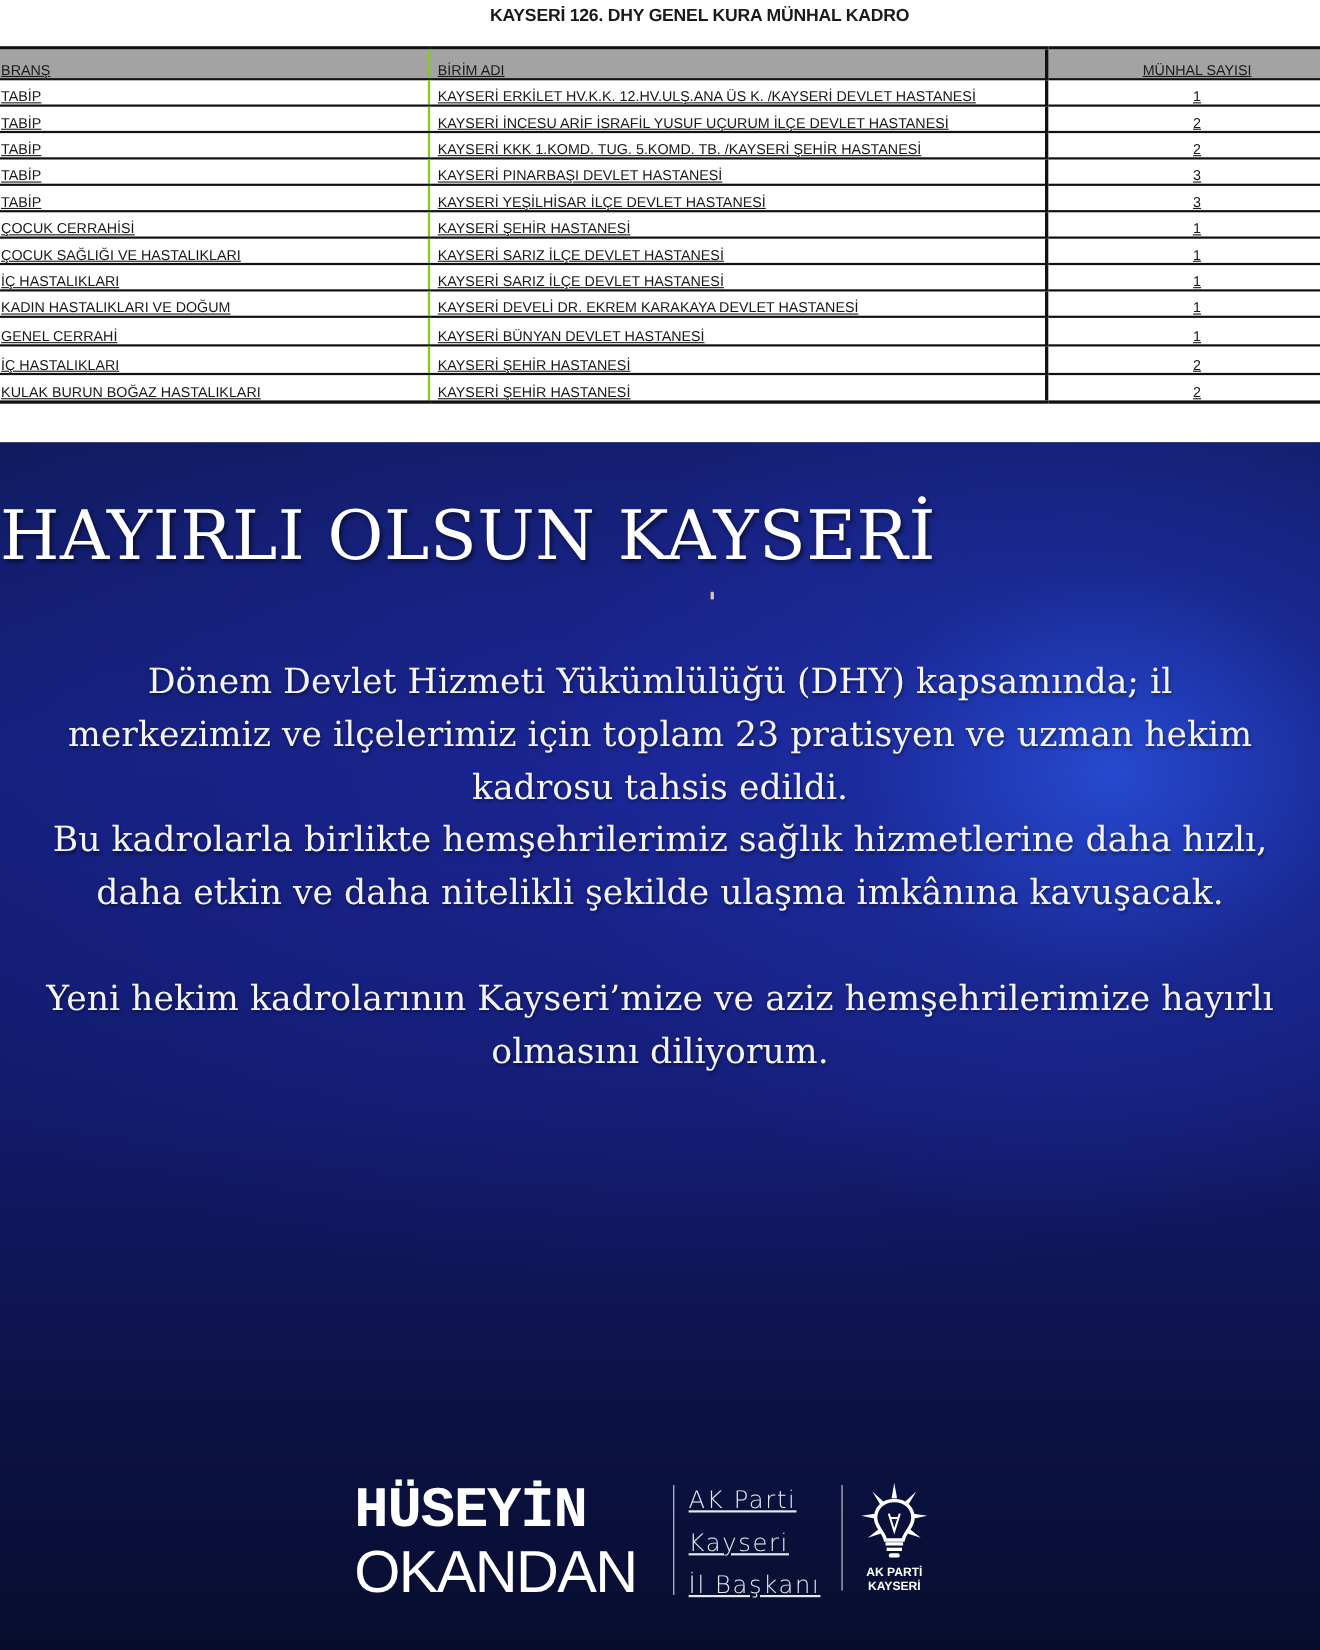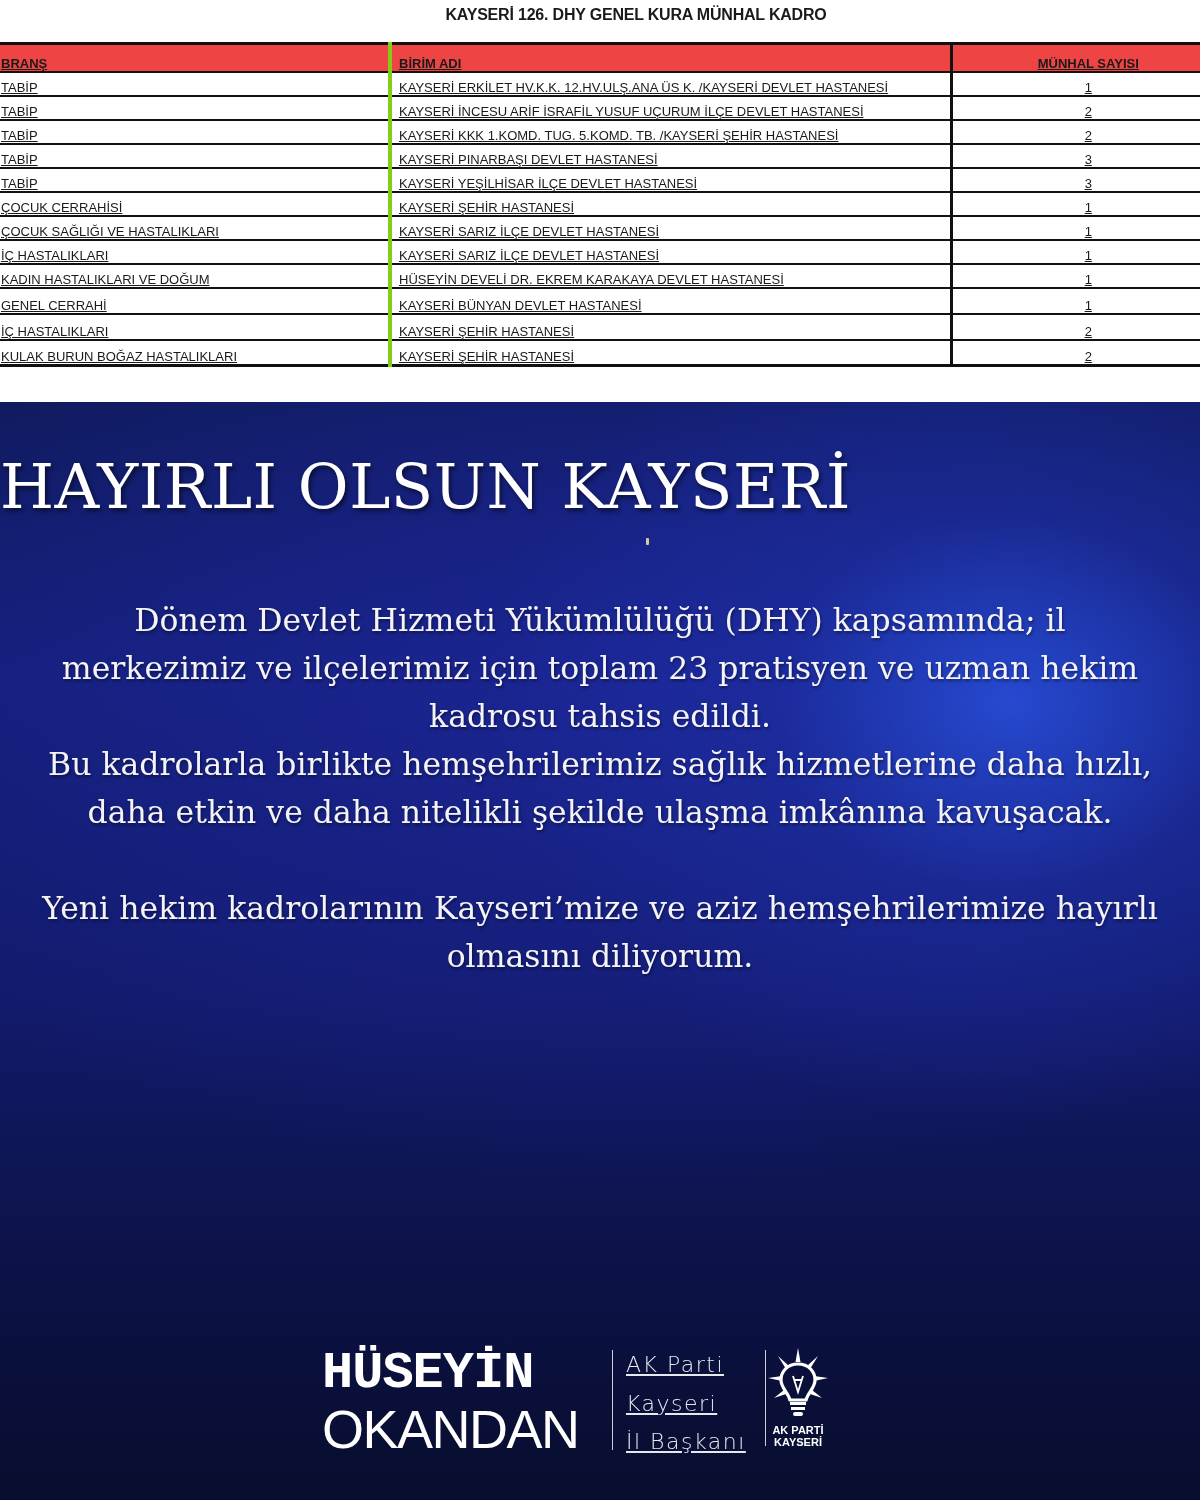--- a/index.html
+++ b/index.html
@@ -27,25 +27,25 @@
     .kadro-table th, .kadro-table td {
       border-top: 2px solid #111;
       border-bottom: 2px solid #111;
       padding: 0 0 0 1px;
       height: 24px;
       vertical-align: bottom;
       white-space: nowrap; overflow: hidden;
       text-decoration: underline; text-decoration-thickness: 1px; text-underline-offset: 1px;
     }
     .kadro-table th {
-      background: #ef4444; text-align: left; font-weight: bold; height: 28px;
+      background: #a3a3a3; text-align: left; font-weight: normal; height: 28px;
       border-top: 3px solid #111;
     }
     .kadro-table th.num, .kadro-table td.num { text-align: center; padding-left: 0; padding-right: 0; }
-    .kadro-table td.c2, .kadro-table th.c2 { border-left: 4px solid #84cc16; padding-left: 7px; }
+    .kadro-table td.c2, .kadro-table th.c2 { border-left: 2px solid #84cc16; padding-left: 7px; }
     .kadro-table td.num, .kadro-table th.num { border-left: 3px solid #111; padding-left: 24px; }
     .kadro-table tr.tall td { height: 26px; }
     .kadro-table tr.last td { border-bottom: 3px solid #111; }
 
     
     .poster {
       position: absolute; left: 0; top: 402px; width: 1200px; height: 1098px;
       background:
         radial-gradient(ellipse 520px 420px at 1010px 300px, rgba(40,80,220,0.85) 0%, rgba(30,50,170,0.45) 45%, rgba(20,30,120,0) 100%),
         radial-gradient(ellipse 900px 500px at 650px 280px, rgba(30,40,160,0.7) 0%, rgba(20,25,110,0) 100%),
@@ -90,21 +90,21 @@
     }
     .sig-divider.d1 { left: 290px; top: 4px; height: 100px; }
     .sig-divider.d2 { left: 443px; top: 4px; height: 96px; }
     .sig-role {
       position: absolute; left: 304px; top: 0; width: 140px;
       font-family: "DejaVu Sans", sans-serif; font-size: 22px; line-height: 38.5px;
       color: #e8e8f0; font-weight: 300; letter-spacing: 1.5px; text-decoration: underline;
     }
     .sig-role span { display: block; }
     .sig-logo {
-      position: absolute; left: 440px; top: 0; width: 72px; height: 104px;
+      position: absolute; left: 455px; top: 0; width: 72px; height: 104px;
     }
     .sig-logo svg { position: absolute; left: 6px; top: 2px; }
     .sig-logo-text {
       position: absolute; left: 0; top: 78px; width: 72px; text-align: center;
       font-family: "Liberation Sans", sans-serif; font-weight: bold; font-size: 11px; line-height: 12px;
       color: #ffffff;
     }
     .sig-logo-text span { display: block; }
   </style>
 </head>
@@ -162,21 +162,21 @@
         <td class="c2">KAYSERİ SARIZ İLÇE DEVLET HASTANESİ</td>
         <td class="num">1</td>
       </tr>
       <tr>
         <td>İÇ HASTALIKLARI</td>
         <td class="c2">KAYSERİ SARIZ İLÇE DEVLET HASTANESİ</td>
         <td class="num">1</td>
       </tr>
       <tr>
         <td>KADIN HASTALIKLARI VE DOĞUM</td>
-        <td class="c2">HÜSEYİN DEVELİ DR. EKREM KARAKAYA DEVLET HASTANESİ</td>
+        <td class="c2">KAYSERİ DEVELİ DR. EKREM KARAKAYA DEVLET HASTANESİ</td>
         <td class="num">1</td>
       </tr>
       <tr class="tall">
         <td>GENEL CERRAHİ</td>
         <td class="c2">KAYSERİ BÜNYAN DEVLET HASTANESİ</td>
         <td class="num">1</td>
       </tr>
       <tr class="tall">
         <td>İÇ HASTALIKLARI</td>
         <td class="c2">KAYSERİ ŞEHİR HASTANESİ</td>

